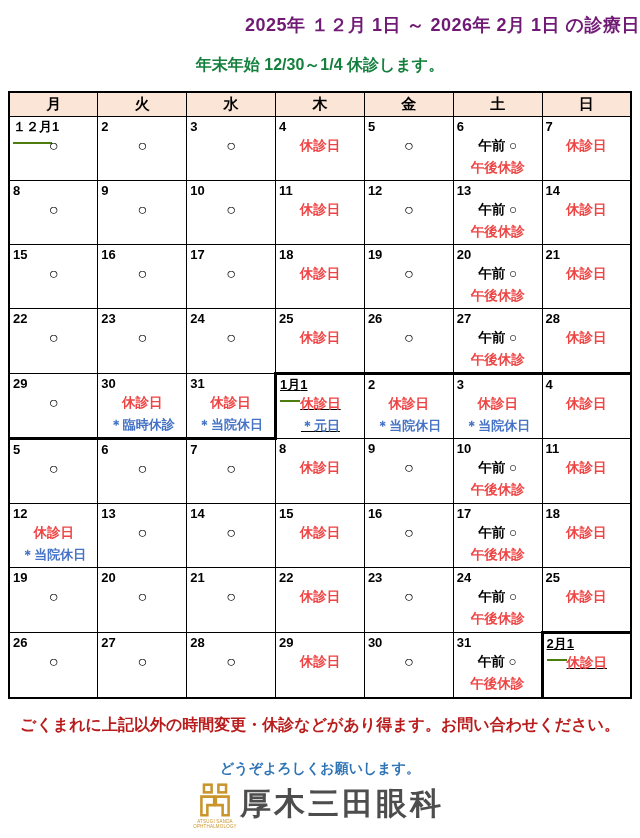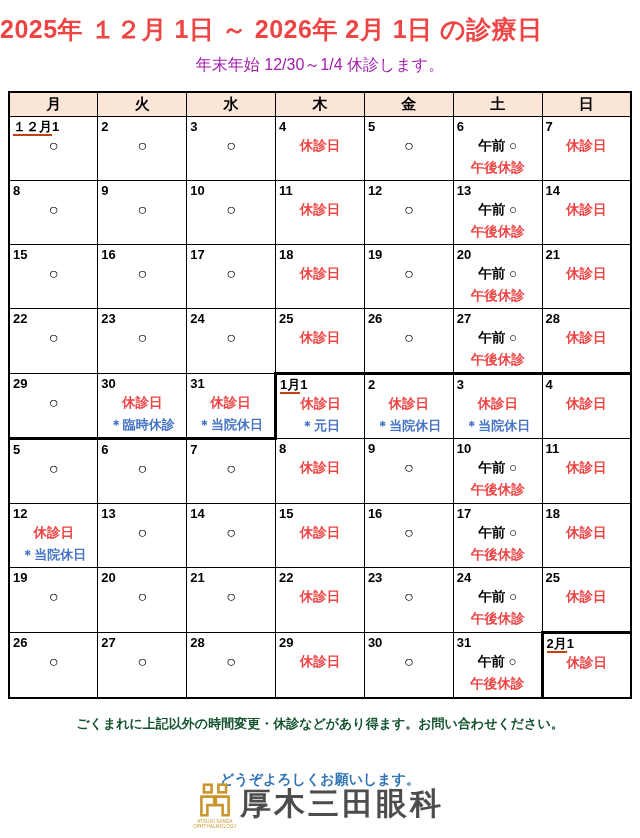--- a/index.html
+++ b/index.html
@@ -1,41 +1,41 @@
 <!DOCTYPE html>
 <html><head>
 <meta charset="utf-8">
 <style>
   html,body{margin:0;padding:0;background:#fff;}
   .page{position:relative;width:640px;height:838px;background:#ffffff;overflow:hidden;
         font-family:"Liberation Sans","DejaVu Sans",sans-serif;}
-  .title{position:absolute;top:13px;left:0;right:0;text-align:left;
-         font-size:25px;font-weight:bold;color:#ef4444;letter-spacing:0.5px;}
+  .title{position:absolute;top:13px;left:0;right:0;text-align:right;
+         font-size:18px;font-weight:bold;color:#701a75;letter-spacing:0.5px;}
   .subtitle{position:absolute;top:55px;left:0;right:0;text-align:center;
-            font-size:16px;font-weight:normal;color:#a21caf;}
+            font-size:16px;font-weight:bold;color:#15803d;}
   table.cal{position:absolute;top:91px;left:8px;width:624px;border-collapse:collapse;
             table-layout:fixed;border:2px solid #000;}
   .cal th{background:#fbe5d6;border:1px solid #000;height:23px;padding:0;
           font-size:15px;font-weight:bold;color:#000;text-align:center;}
   .cal td{border:1px solid #000;height:63px;vertical-align:top;padding:0;overflow:hidden;}
   .cal td.tt{border-top-width:3px;}
-  .cal td.tl{border-left-width:3px;}
+  .cal td.tl{border-left-width:3px;text-decoration:underline;}
   .date{font-size:13px;font-weight:bold;line-height:15px;padding:2px 0 0 3px;
         text-align:left;color:#000;}
-  .mu{border-bottom:2px solid #c2410c;padding-bottom:0;}
+  .mu{border-bottom:2px solid #4d7c0f;padding-bottom:8px;}
   .ln{text-align:center;font-weight:bold;font-size:13.5px;line-height:20px;margin-top:2px;}
   .ln.circle{font-size:16px;}
   .ln.note{font-size:13px;}
   .black{color:#000;}
   .red{color:#ef4444;}
   .blue{color:#4472c4;}
   .notice{position:absolute;top:715px;left:0;right:0;text-align:center;
-          font-size:13px;font-weight:bold;color:#14532d;}
+          font-size:16px;font-weight:bold;color:#b91c1c;}
   .greeting{position:absolute;top:760px;left:0;right:0;text-align:center;
-            font-size:14px;font-weight:bold;color:#2e74b5;margin-top:11px;}
+            font-size:14px;font-weight:bold;color:#2e74b5;}
   .logo{position:absolute;top:782px;left:0;right:0;display:flex;
         justify-content:center;align-items:flex-start;gap:6px;}
   .logo-mark{display:flex;flex-direction:column;align-items:center;width:38px;}
   .logo-caption{font-size:4.5px;line-height:5px;color:#c9952c;text-align:center;
                 letter-spacing:0.2px;margin-top:1px;white-space:pre-line;}
   .logo-name{font-size:31px;color:#4d4d4d;font-weight:600;letter-spacing:3px;
              line-height:44px;}
 </style>
 </head>
 <body>

